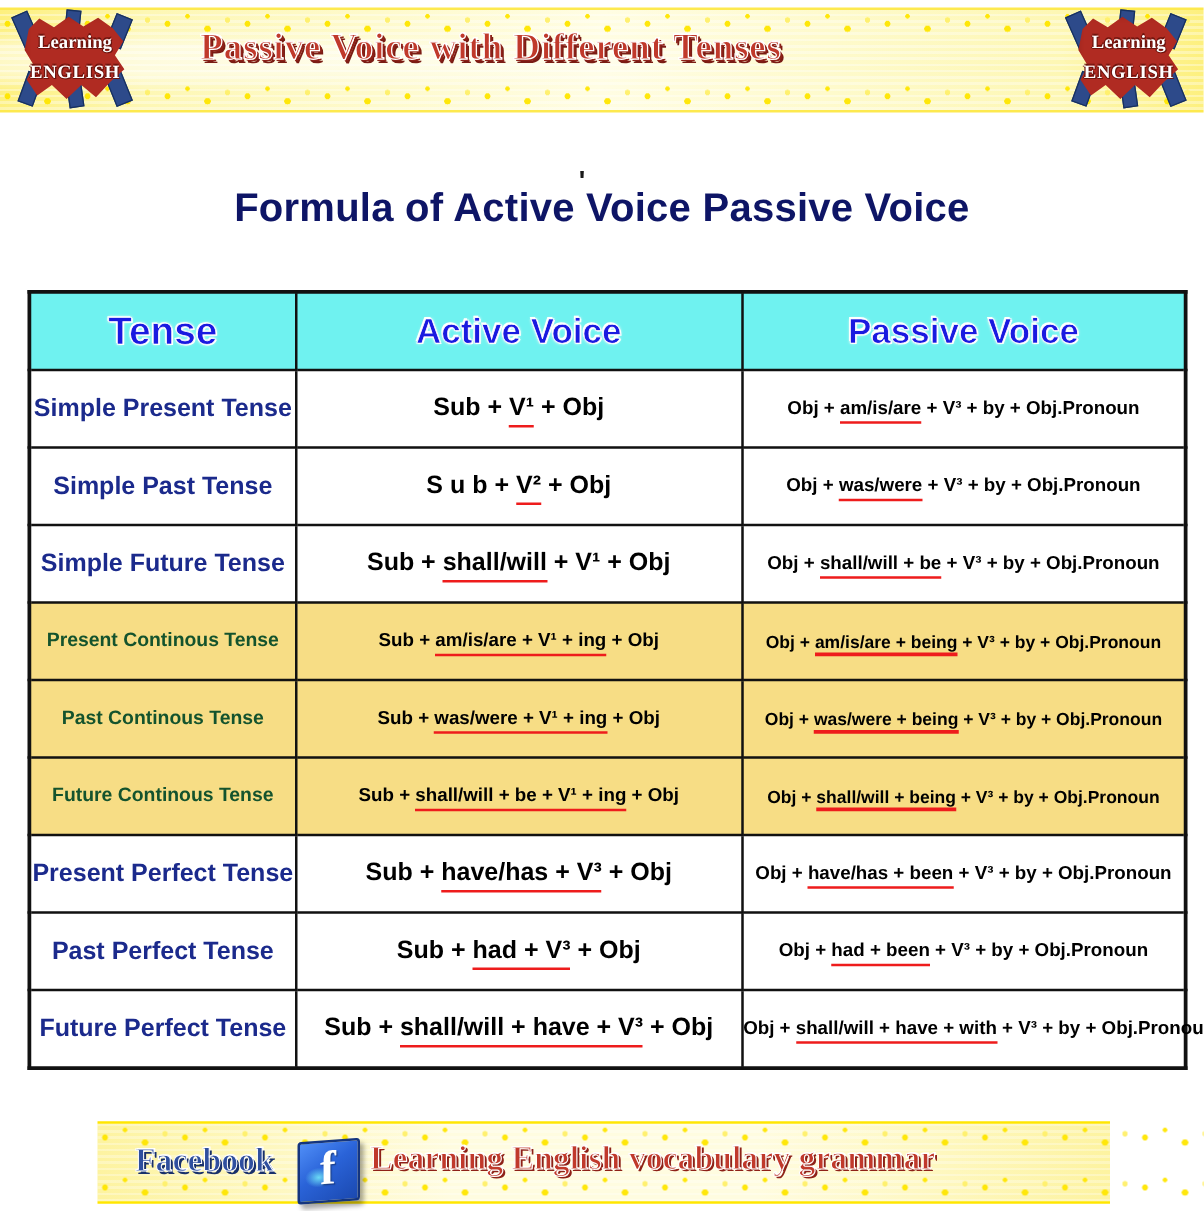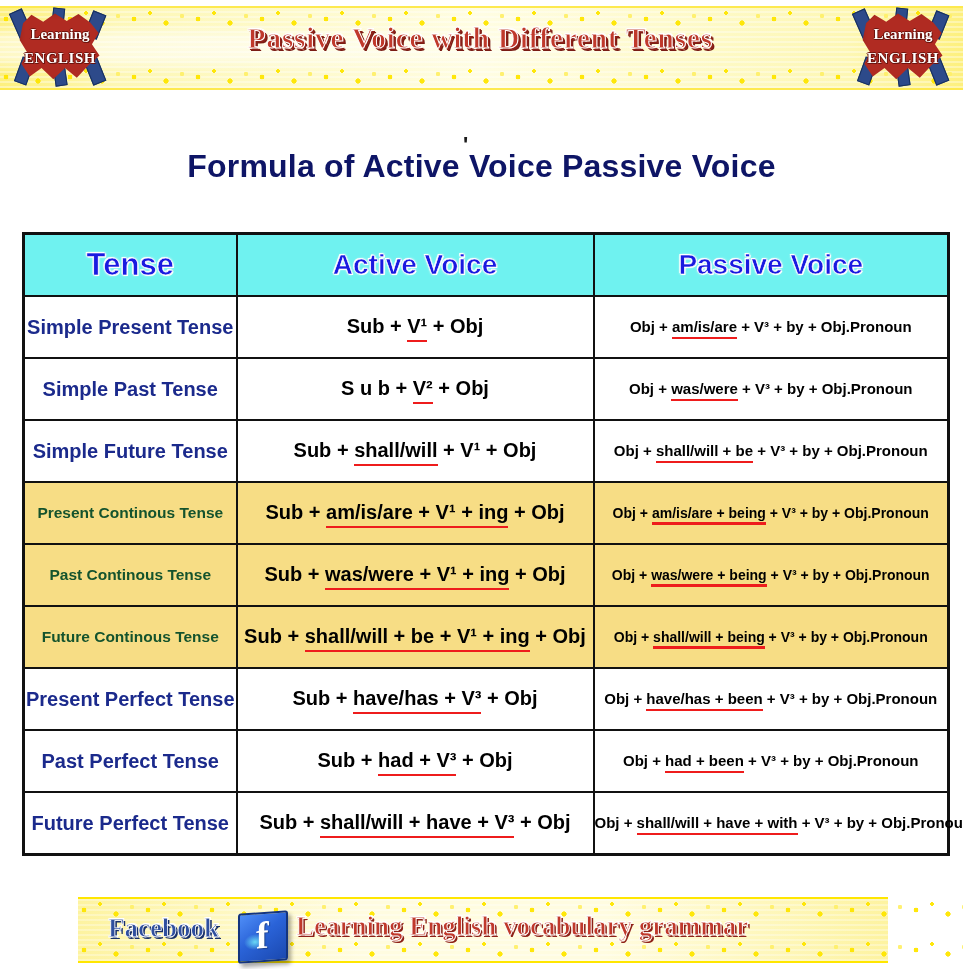--- a/index.html
+++ b/index.html
@@ -33,21 +33,21 @@
       radial-gradient(circle at 38px 15px, #ffe600 0 2.4px, transparent 2.8px),
       radial-gradient(circle at 54px 8px, #fff06b 0 2px, transparent 2.4px);
     background-size:64px 22px;
     opacity:.95;
   }
   .squiggle.top{top:0;}
   .squiggle.bot{bottom:0;}
 
   .title-main{
     position:absolute;left:160px;top:21px;width:640px;
-    text-align:center;
+    text-align:left;
     font-family:"Liberation Serif",serif;
     font-weight:bold;font-size:30px;letter-spacing:.5px;
     color:#c0392b;
     -webkit-text-stroke:1px #ffffff;
     text-shadow:
       0 0 0 #fff,
       2px 2px 0 #8e2118,
       3px 3px 0 #7a1c14,
       1px -1px 0 #ffffff;
     white-space:nowrap;
@@ -147,21 +147,21 @@
     font-weight:bold;
     font-size:15px;
     color:#000;
     height:60px;
     padding:0 3px;
     white-space:nowrap;
   }
 
   tr.yellow td{background:#f7dd85;}
   tr.yellow td.tense{color:#14532d;font-size:15.5px;}
-  tr.yellow td.act{font-size:20px;margin-left:33px;}
+  tr.yellow td.act{font-size:15px;margin-left:33px;}
   tr.yellow td.pas{font-size:14px;}
 
   
   .u{
     position:relative;
     display:inline-block;
     padding-bottom:1px;
   }
   .u::after{
     content:"";

